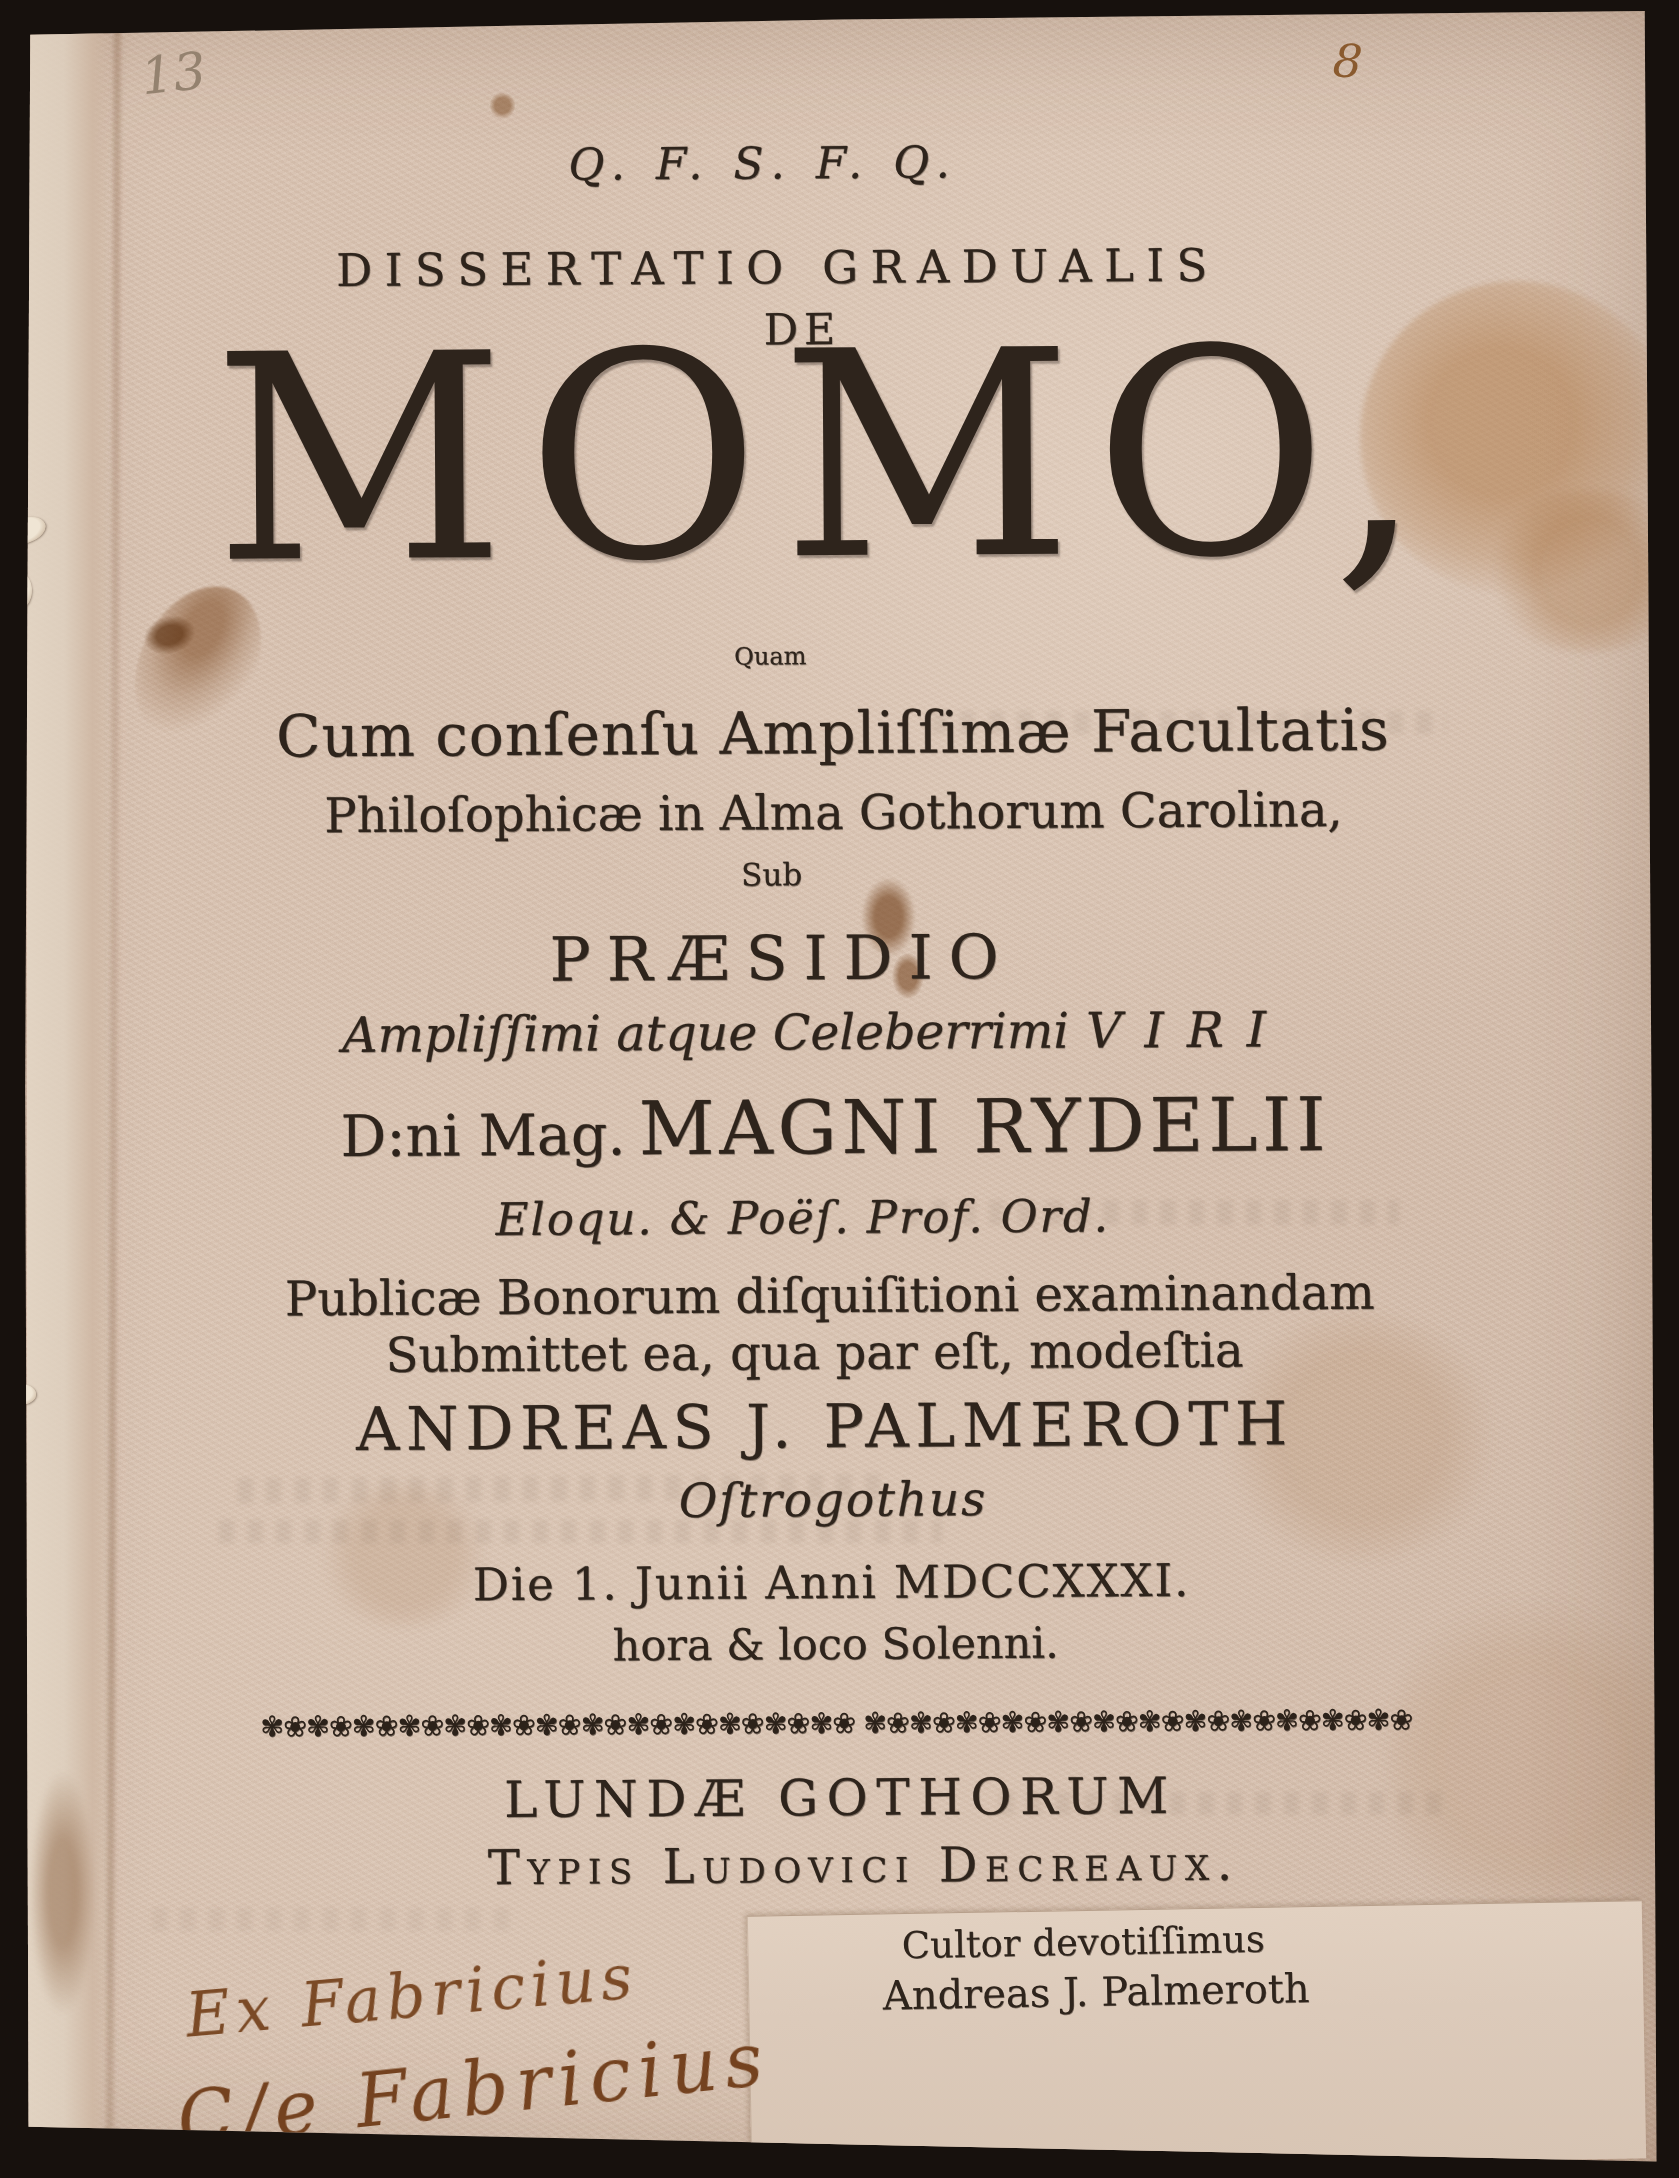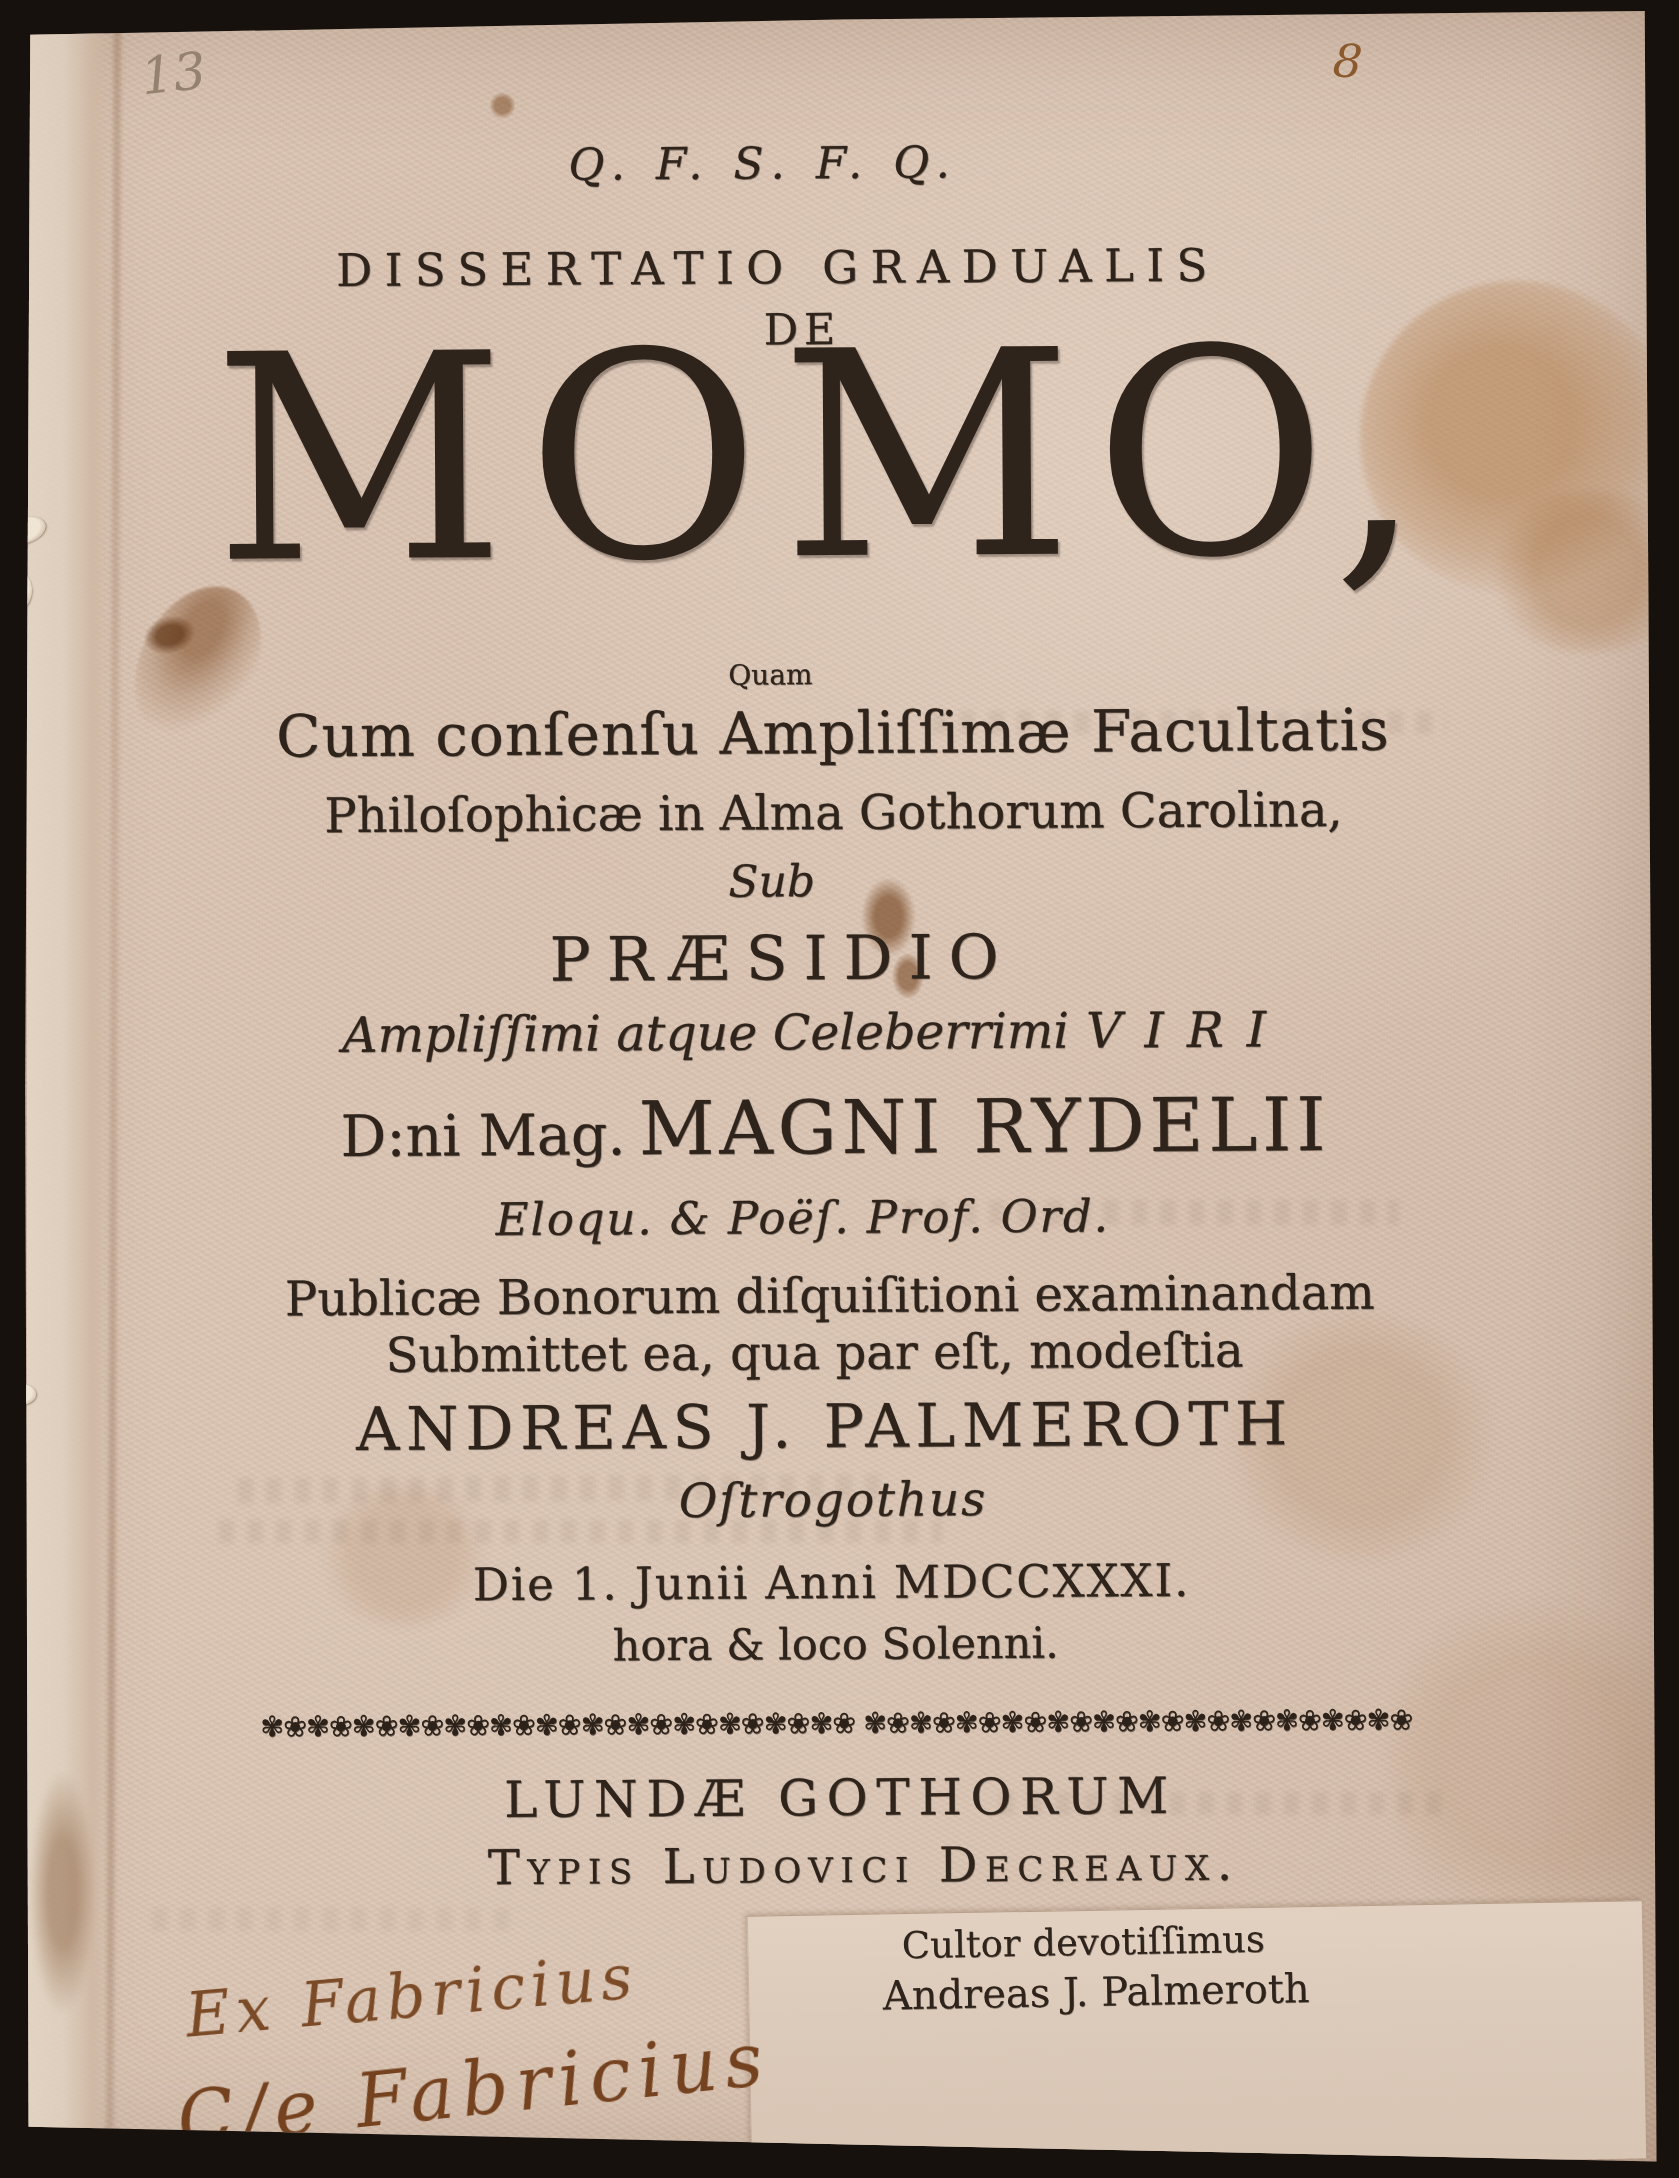--- a/index.html
+++ b/index.html
@@ -63,24 +63,24 @@
     position:absolute;left:50%;transform:translateX(-50%);
     white-space:nowrap;line-height:1;
     color:#2e241c;
     text-shadow:0.6px 0.8px 0.7px rgba(43,32,24,.55), -0.4px -0.3px 0.5px rgba(43,32,24,.30);
   }
   .it{font-style:italic;}
   .l-motto {top:141px;font-size:44px;letter-spacing:8.6px;margin-left:-71px;}
   .l-series{top:245px;font-size:45px;letter-spacing:12.4px;margin-left:-57px;}
   .l-de    {top:308px;font-size:43px;letter-spacing:5.7px;margin-left:-33px;}
   .l-main  {top:314px;font-size:285px;letter-spacing:21px;margin-left:-7.6px;text-shadow:1.9px 2.9px 1.9px rgba(40,30,22,.35);}
-  .l-quam  {top:661px;font-size:28px;margin-left:-67px;}
+  .l-quam  {top:644px;font-size:24px;margin-left:-67px;}
   .l-cons1 {top:704px;font-size:58px;letter-spacing:1px;margin-left:-4.8px;}
   .l-cons2 {top:788px;font-size:48px;margin-left:-4.8px;}
-  .l-sub   {top:859px;font-size:44px;margin-left:-67px;font-style:italic;}
+  .l-sub   {top:859px;font-size:31px;margin-left:-67px;}
   .l-praes {top:927px;font-size:61px;letter-spacing:16px;margin-left:-57px;}
   .l-ampl  {top:1008px;font-size:49px;margin-left:-24px;}
   .l-ampl .viri{letter-spacing:23px;margin-left:17px;}
   .l-dni   {top:1090px;margin-left:-4.8px;}
   .l-dni .prefix{font-size:57px;}
   .l-dni .name{font-size:74px;letter-spacing:4.8px;margin-left:13.3px;}
   .l-eloq  {top:1195px;font-size:45px;margin-left:-38px;letter-spacing:1.9px;}
   .l-publ  {top:1271px;font-size:48px;margin-left:-11.4px;}
   .l-subm  {top:1328px;font-size:48px;margin-left:-27px;}
   .l-andr  {top:1396px;font-size:60px;letter-spacing:6.7px;margin-left:-17px;}

